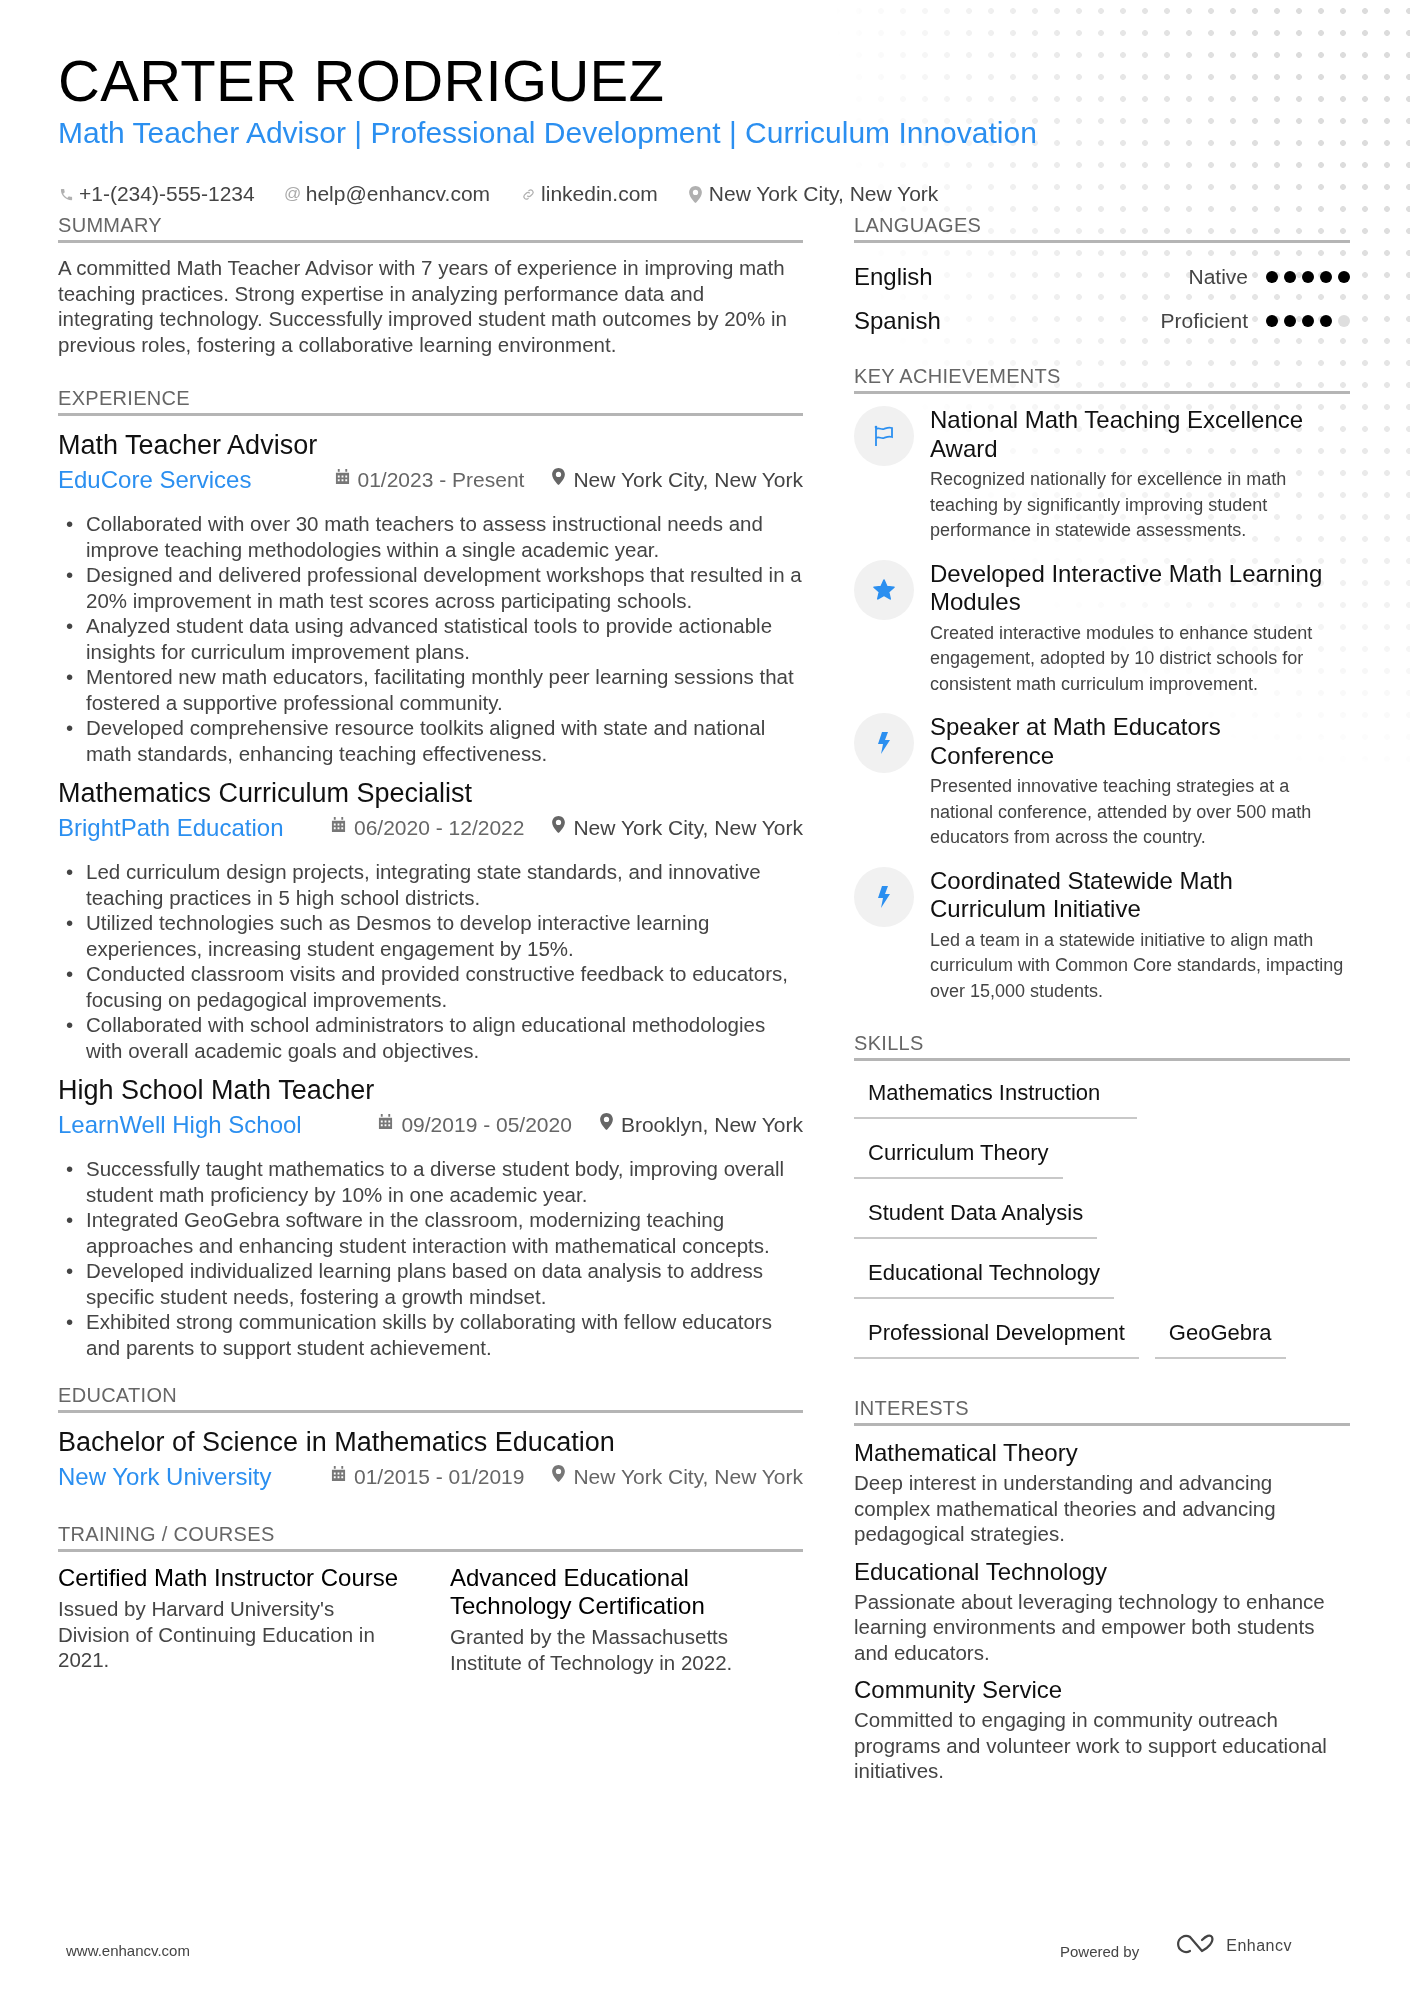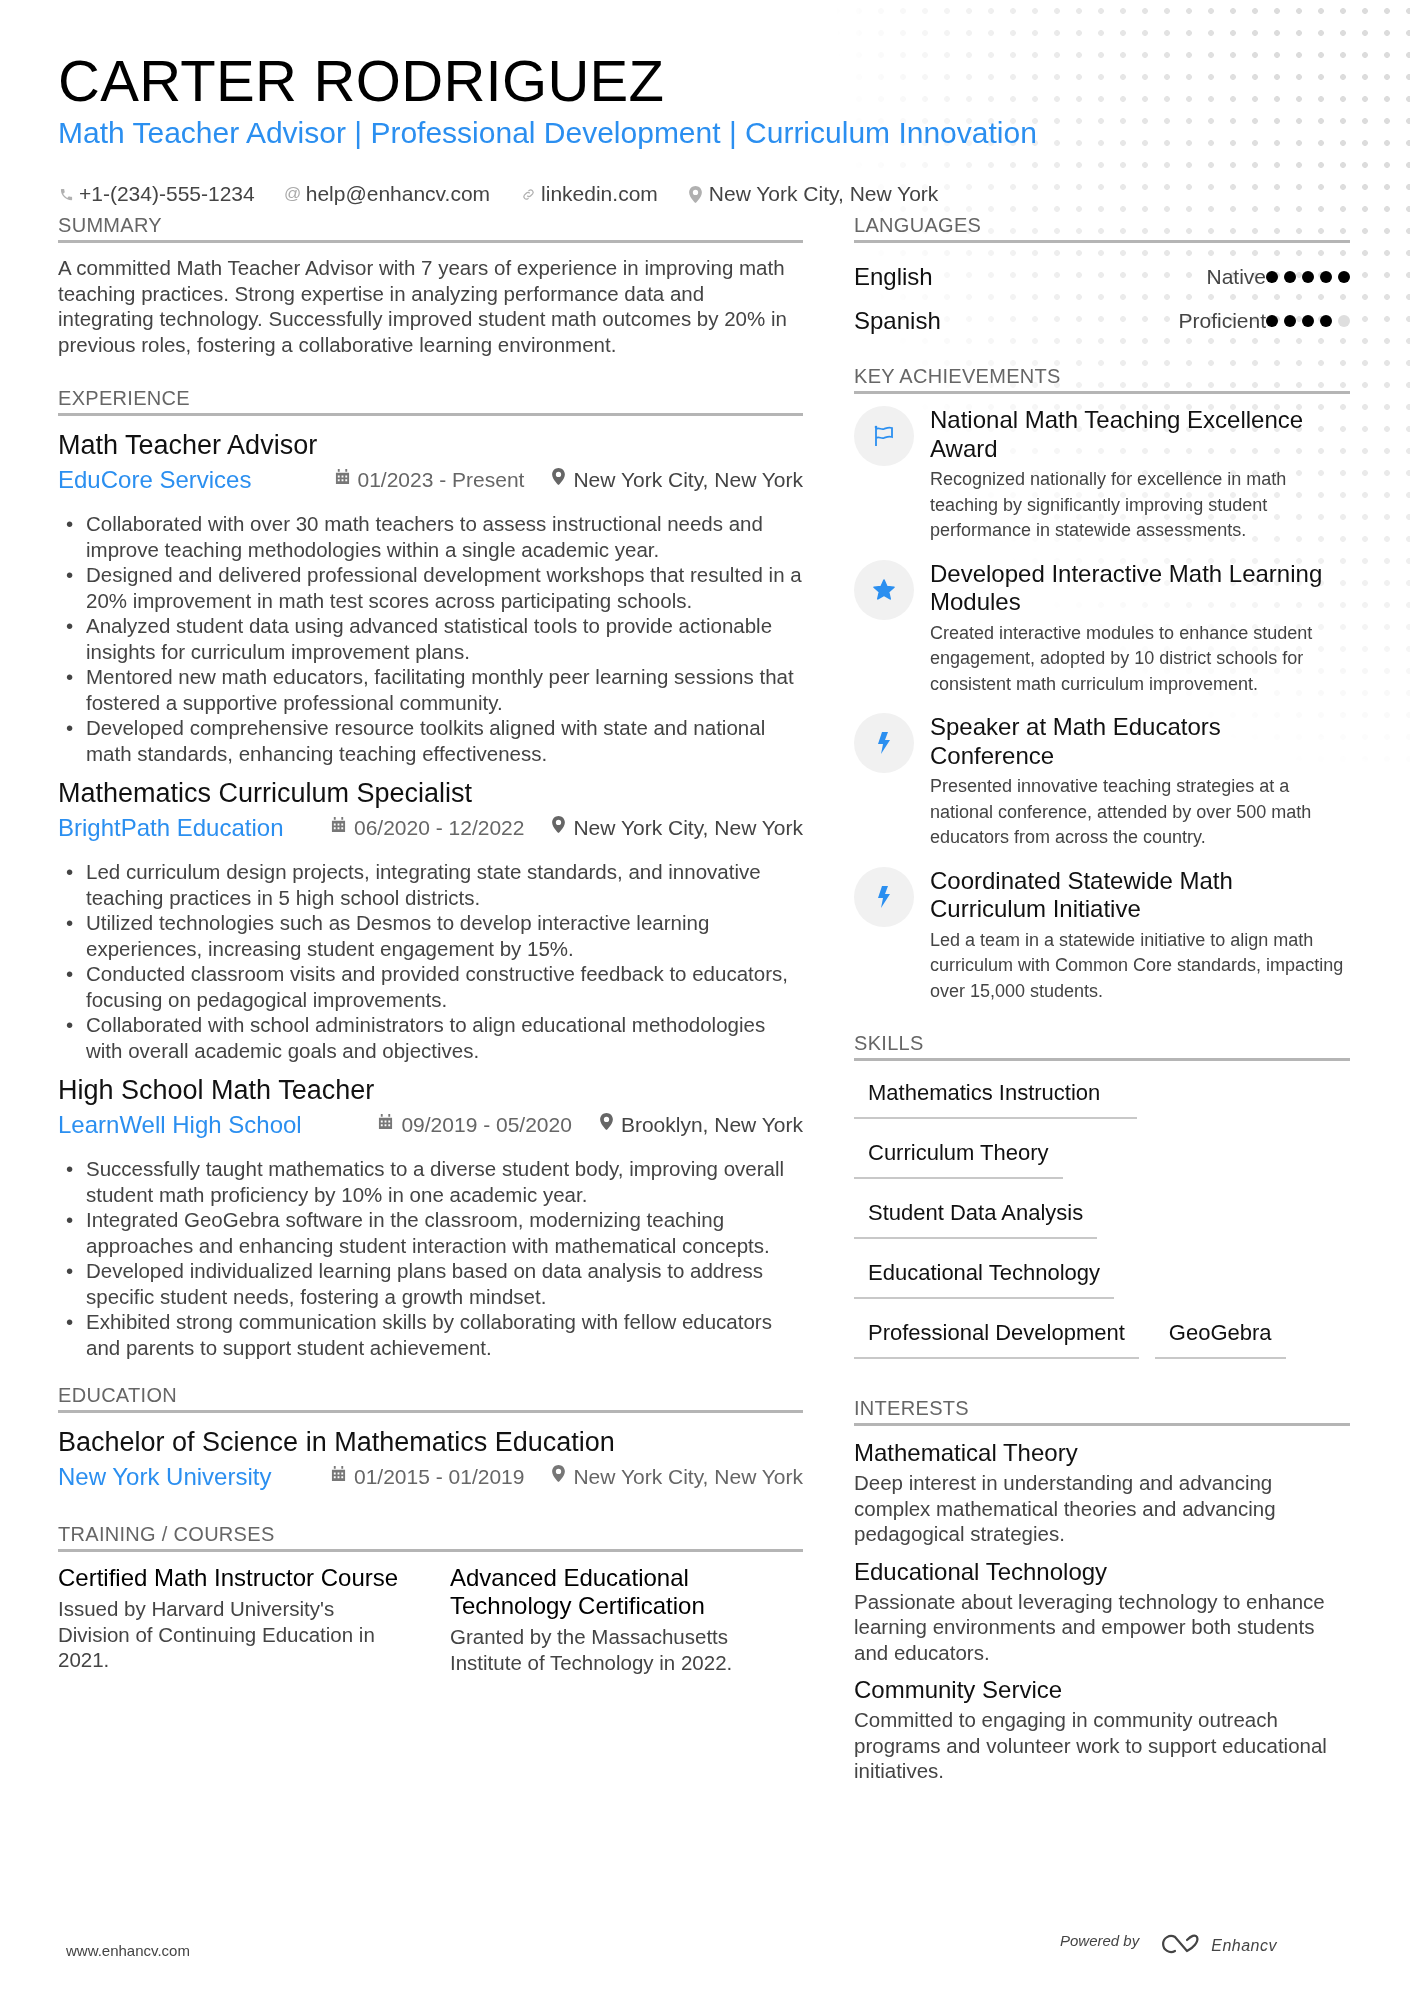--- a/index.html
+++ b/index.html
@@ -44,40 +44,40 @@
 
   .edu-title { font-size: 27px; line-height: 34px; color: #111; margin-top: 6px; }
 
   .courses { display: flex; gap: 42px; margin-top: 4px; }
   .course { width: 350px; }
   .course-title { font-size: 24px; line-height: 28px; color: #000000; }
   .course-desc { font-size: 20.5px; line-height: 25.5px; color: #444; margin-top: 4px; }
 
   .lang-row { display: flex; justify-content: space-between; align-items: center; height: 44px; }
   .lang-name { font-size: 24px; color: #111; }
-  .lang-right { display: flex; align-items: center; }
+  .lang-right { display: flex; align-items: center; gap: 18px; }
   .lang-level { font-size: 21px; color: #444; }
   .dots-rate { display: flex; gap: 6px; }
   .dot { width: 12px; height: 12px; border-radius: 50%; background: #000; }
   .dot.off { background: #dedede; }
 
   .ach { display: flex; gap: 16px; margin-bottom: 16px; }
   .ach-icon { flex: 0 0 60px; width: 60px; height: 60px; border-radius: 50%; background: #f1f1f1; display: flex; align-items: center; justify-content: center; color: #2b8ff0; margin-top: 0px; }
   .ach-body { flex: 1; }
   .ach-title { font-size: 24px; line-height: 28.5px; color: #111; }
   .ach-desc { font-size: 18px; line-height: 25.5px; color: #444; margin-top: 4px; }
 
   .skills { display: flex; flex-wrap: wrap; column-gap: 16px; row-gap: 14px; margin-top: 4px; }
   .skill { font-size: 22px; line-height: 28px; color: #111; padding: 6px 14px 10px 14px; border-bottom: 2px solid #c8c8c8; }
 
   .interest-title { font-size: 24px; line-height: 30px; color: #111; }
   .interest-desc { font-size: 20.5px; line-height: 25.5px; color: #444; margin-bottom: 10px; margin-top: 2px; }
 
   .footer-left { position: absolute; left: 66px; top: 1942px; font-size: 15px; color: #444; }
-  .footer-right { position: absolute; left: 1060px; top: 1932px; display: flex; align-items: flex-start; gap: 20px; font-style: italic; }
+  .footer-right { position: absolute; left: 1060px; top: 1932px; display: flex; align-items: flex-end; gap: 35px; }
   .powered { font-size: 15px; color: #444; }
   .brand { display: flex; align-items: center; gap: 8px; font-size: 16px; color: #444; letter-spacing: 0.5px; }
 </style>
 </head>
 <body>
 
 <div class="dots"></div>
 
 <div class="header">
   <div class="name">CARTER RODRIGUEZ</div>

